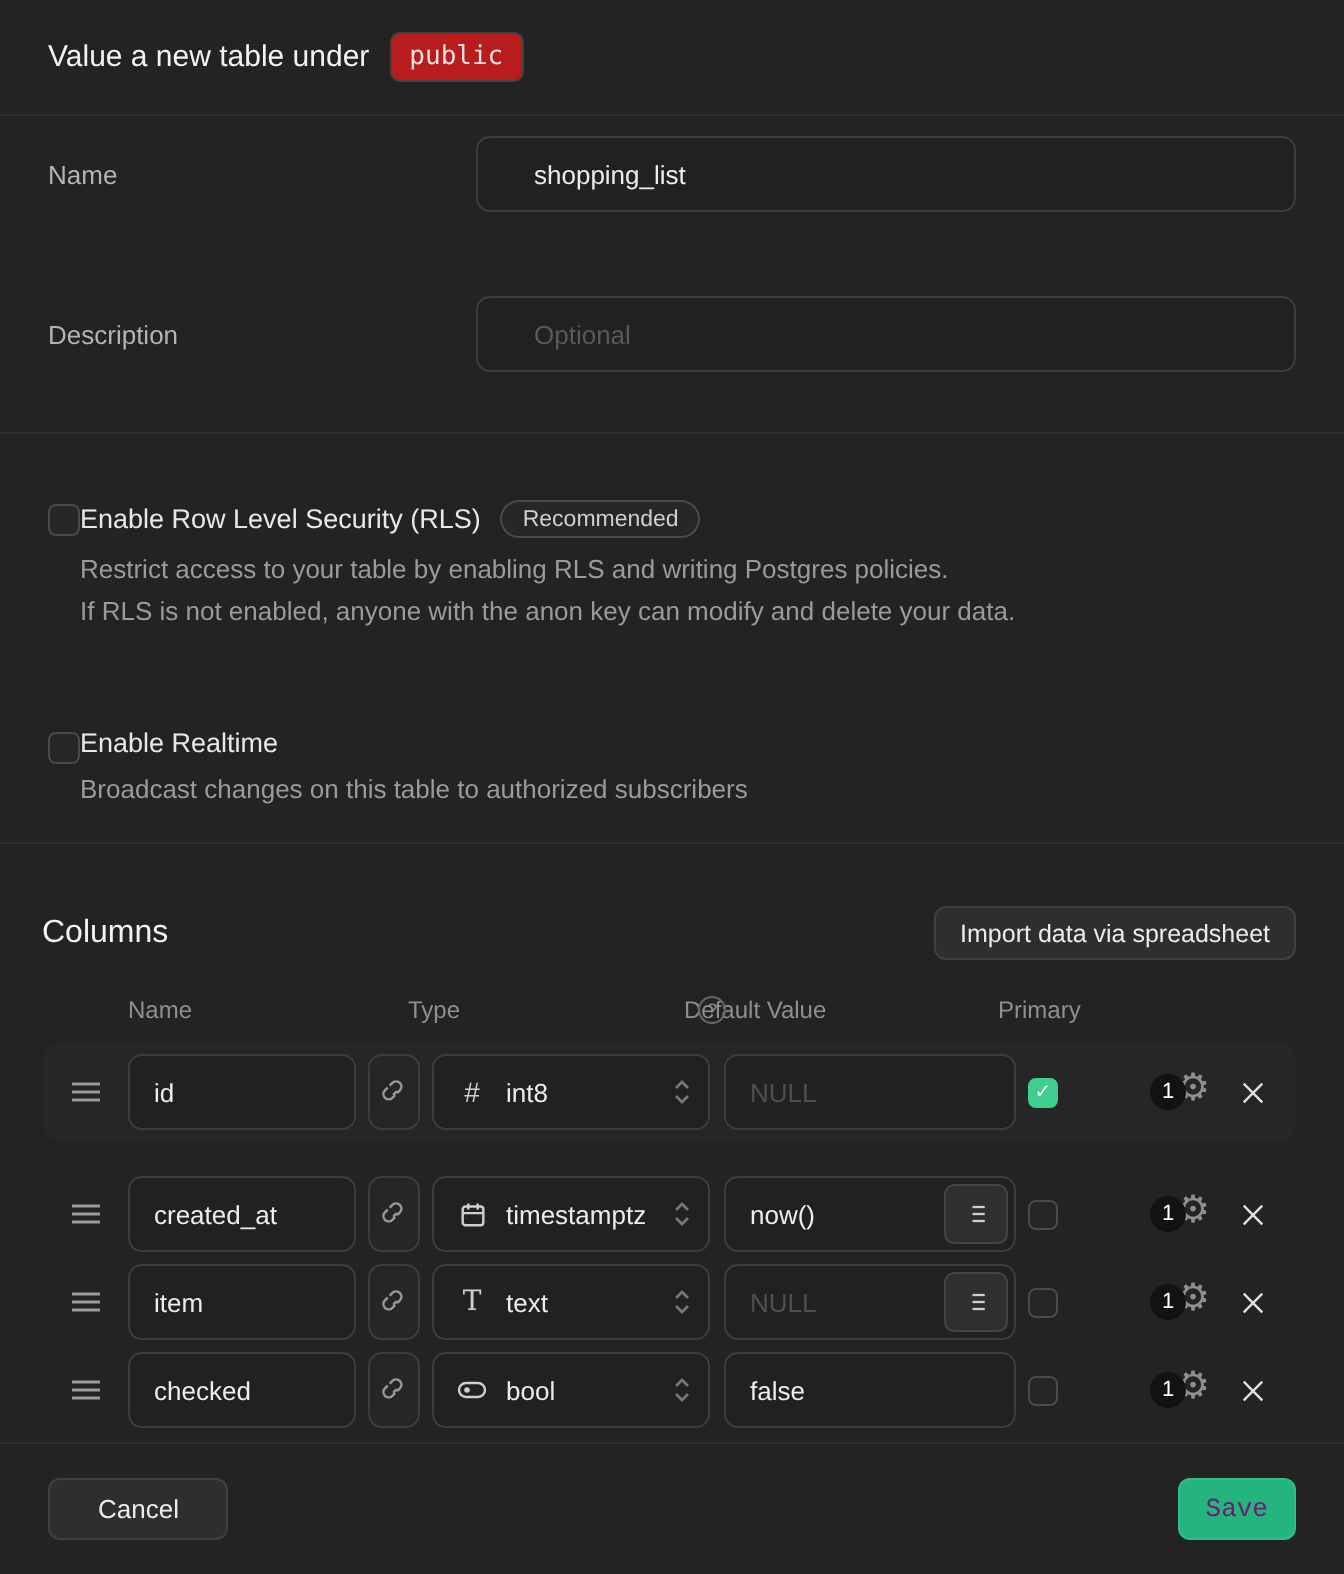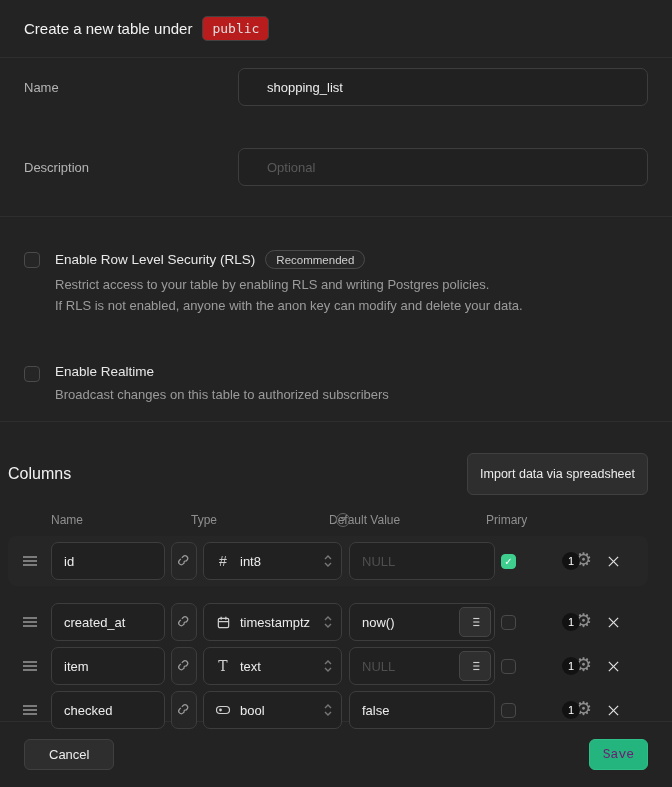--- a/index.html
+++ b/index.html
@@ -37,40 +37,40 @@
   }
   .text-input::placeholder { color: #595959; }
 
   
   .sec-toggles { padding: 33px 24px 0 24px; border-bottom: 1px solid #2e2e2e; height: 205px; flex: 0 0 205px; }
   .toggle-block { display: flex; }
   .cbx {
     width: 16px; height: 16px; flex: 0 0 16px; margin-top: 2px;
     background: #262626; border: 1px solid #4a4a4a; border-radius: 4px; cursor: pointer;
   }
-  .toggle-body { margin-left: 15px; }
+  .toggle-body { }
   .toggle-title-row { display: flex; align-items: center; }
   .toggle-title { font-size: 13.5px; color: #e8e8e8; }
   .pill {
     margin-left: 10px; font-size: 11.5px; color: #cfcfcf;
     border: 1px solid #4a4a4a; border-radius: 999px; padding: 2.5px 10px; background: #272727;
   }
   .toggle-desc { color: #9b9b9b; font-size: 13px; line-height: 21px; margin-top: 5px; }
   .toggle-gap { height: 48px; }
 
   
-  .sec-cols { padding: 31px 24px 0 8px; border-bottom: 1px solid #2e2e2e; height: 300px; flex: 0 0 300px; }
+  .sec-cols { padding: 31px 24px 0 21px; border-bottom: 1px solid #2e2e2e; height: 300px; flex: 0 0 300px; }
   .cols-head { display: flex; align-items: center; justify-content: space-between; }
   .cols-title { font-size: 16px; color: #f2f2f2; font-weight: 400; }
   .btn {
     display: inline-flex; align-items: center; justify-content: center;
     background: #2e2e2e; border: 1px solid #404040; border-radius: 6px;
     color: #ececec; font-size: 12.5px; font-family: inherit; cursor: pointer;
   }
-  .btn-import { height: 42px; padding: 0 12px; }
+  .btn-import { height: 27px; padding: 0 12px; }
 
   .col-labels { position: relative; height: 14px; margin-top: 18px; color: #8f8f8f; font-size: 12px; }
   .col-labels span { position: absolute; top: 0; white-space: nowrap; }
   .lbl-name { left: 43px; }
   .lbl-type { left: 183px; }
   .lbl-default { left: 321px; display: flex; align-items: center; }
   .lbl-primary { left: 478px; }
   .q-circle {
     display: inline-flex; align-items: center; justify-content: center;
     width: 14px; height: 14px; border: 1px solid #666; border-radius: 50%;
@@ -135,21 +135,21 @@
     background: #24b47e; border: 1px solid #2fbf88; border-radius: 6px; cursor: pointer; font-family: Liberation Mono, monospace;
   }
   svg { display: block; }
 </style>
 </head>
 <body>
 
 <div class="panel">
 
   <div class="hdr">
-    <span class="hdr-title">Create a new table under</span>
+    <span class="hdr-title">Value a new table under</span>
     <span class="code-badge">public</span>
   </div>
 
   <div class="sec-form">
     <div class="form-row">
       <div class="form-label">Name</div>
       <input class="text-input" type="text" value="shopping_list" style="">
     </div>
     <div class="form-row">
       <div class="form-label">Description</div>

